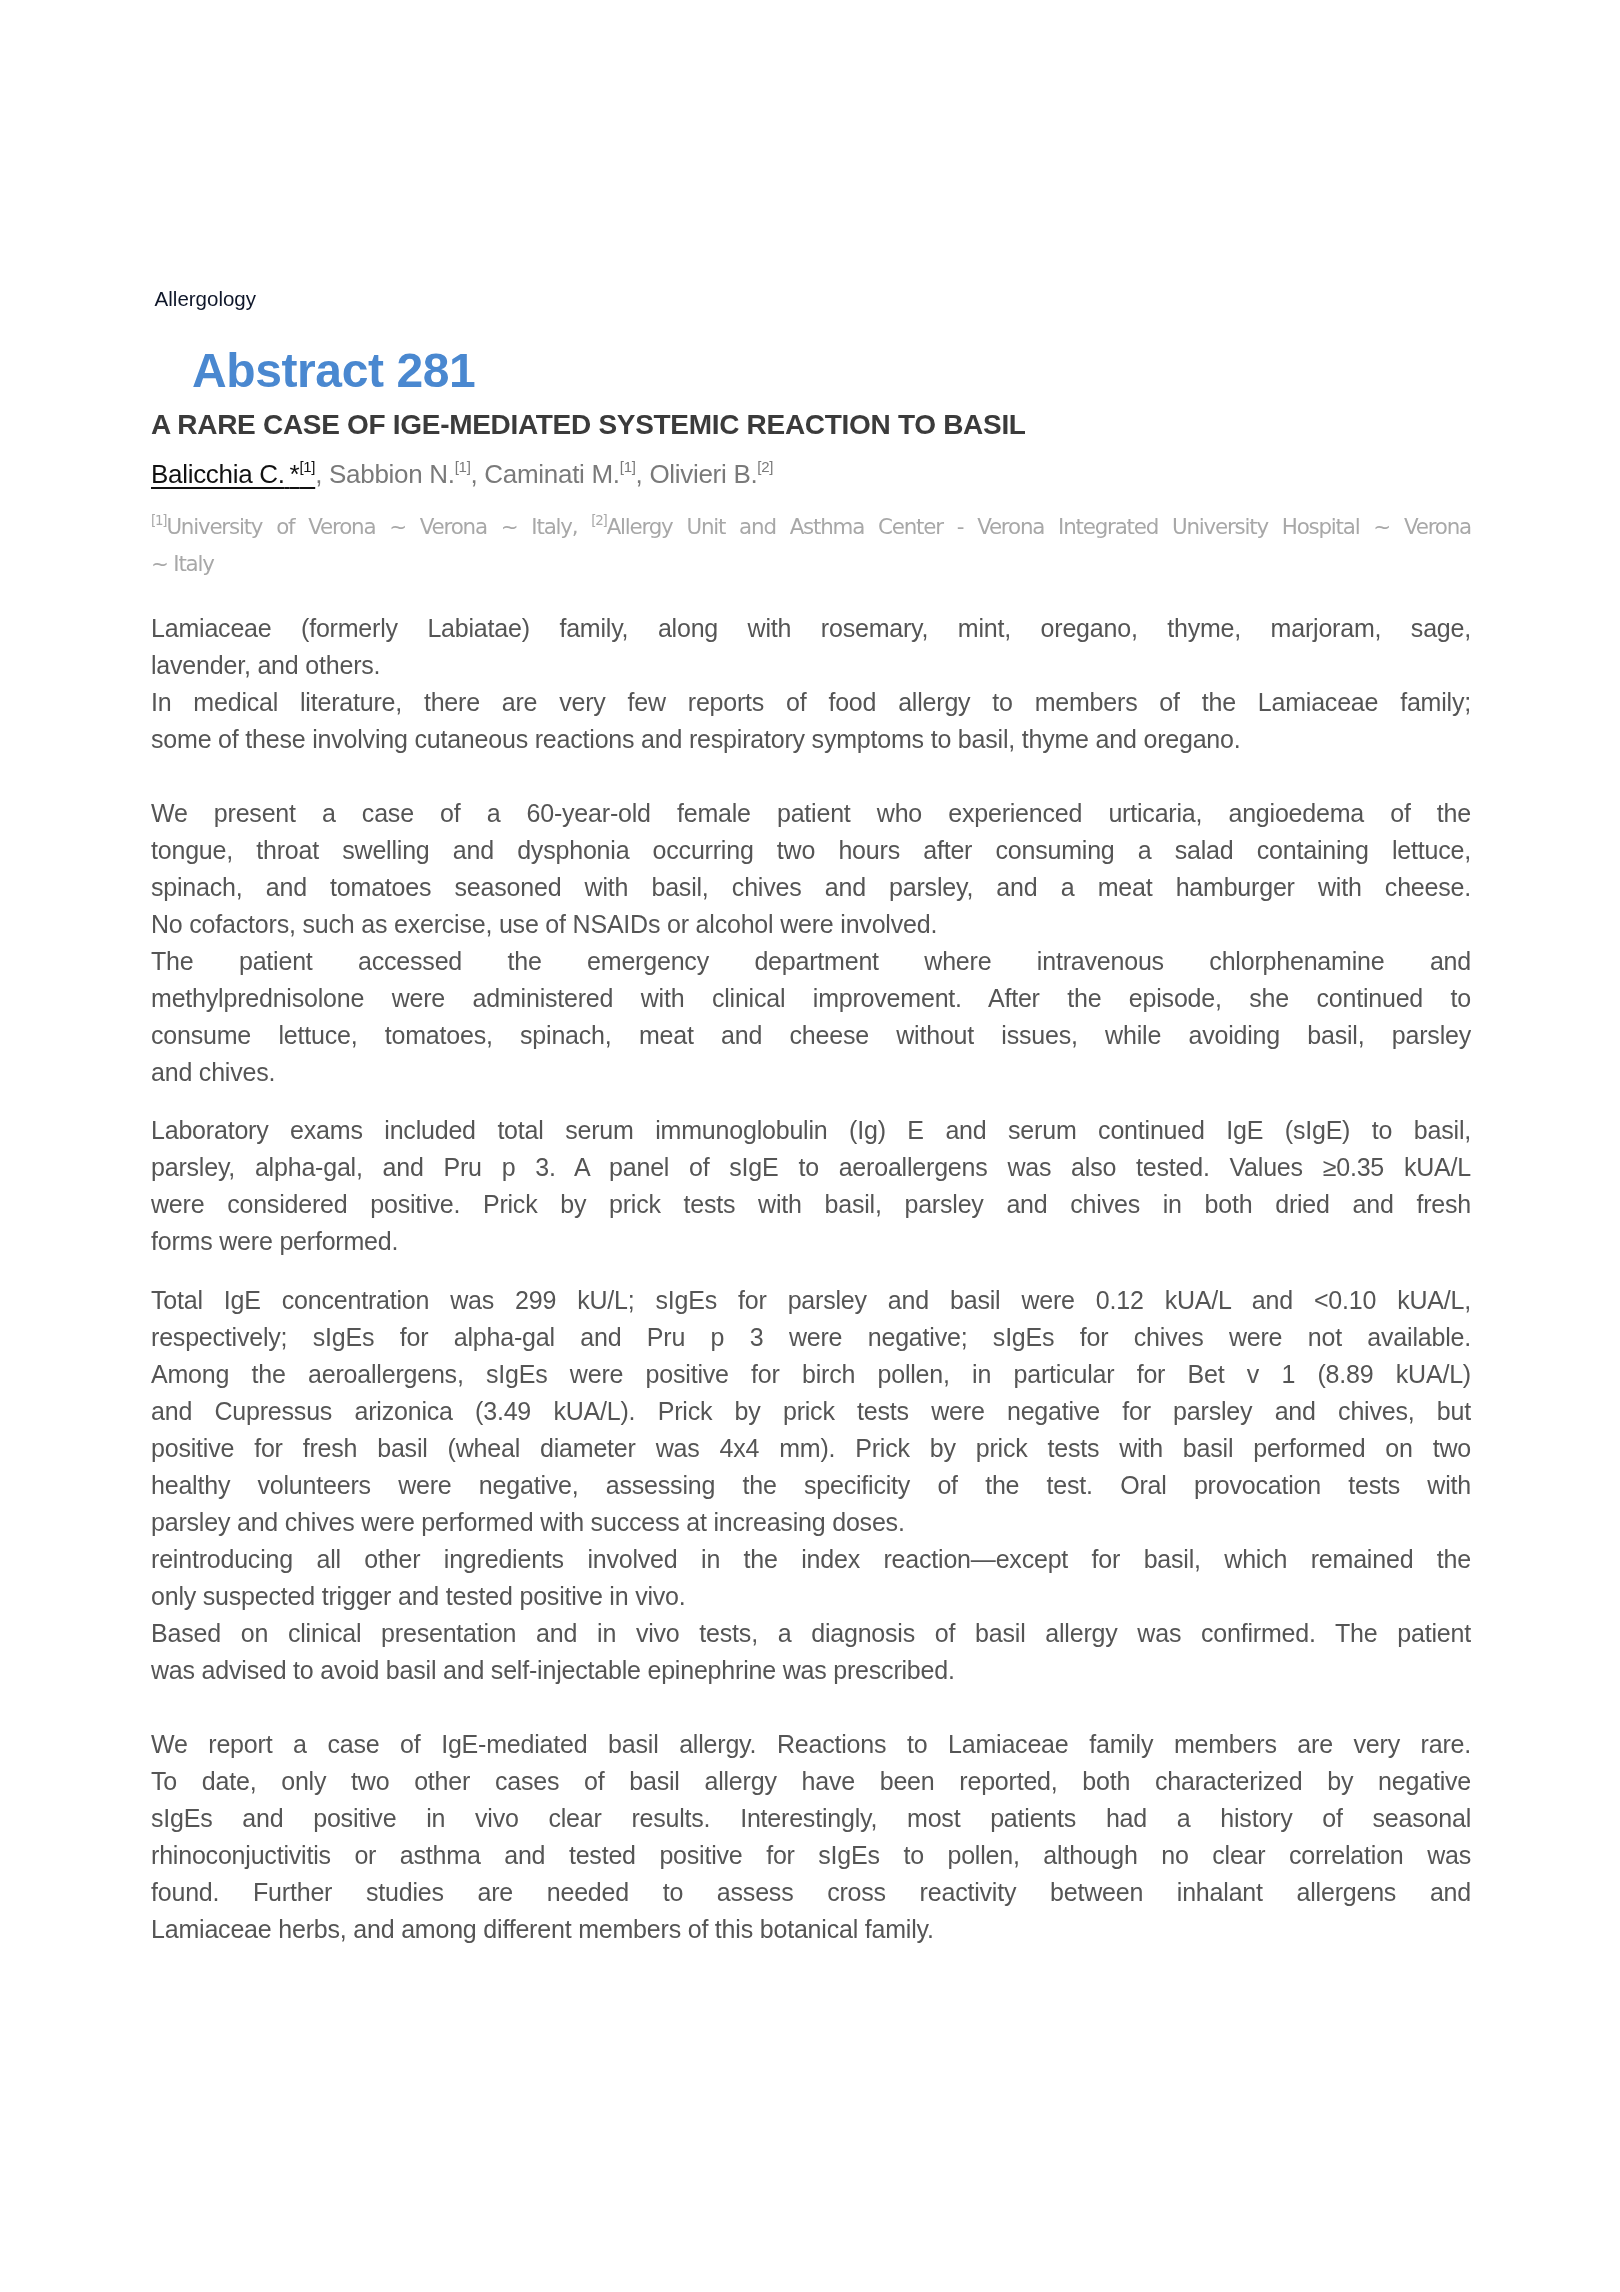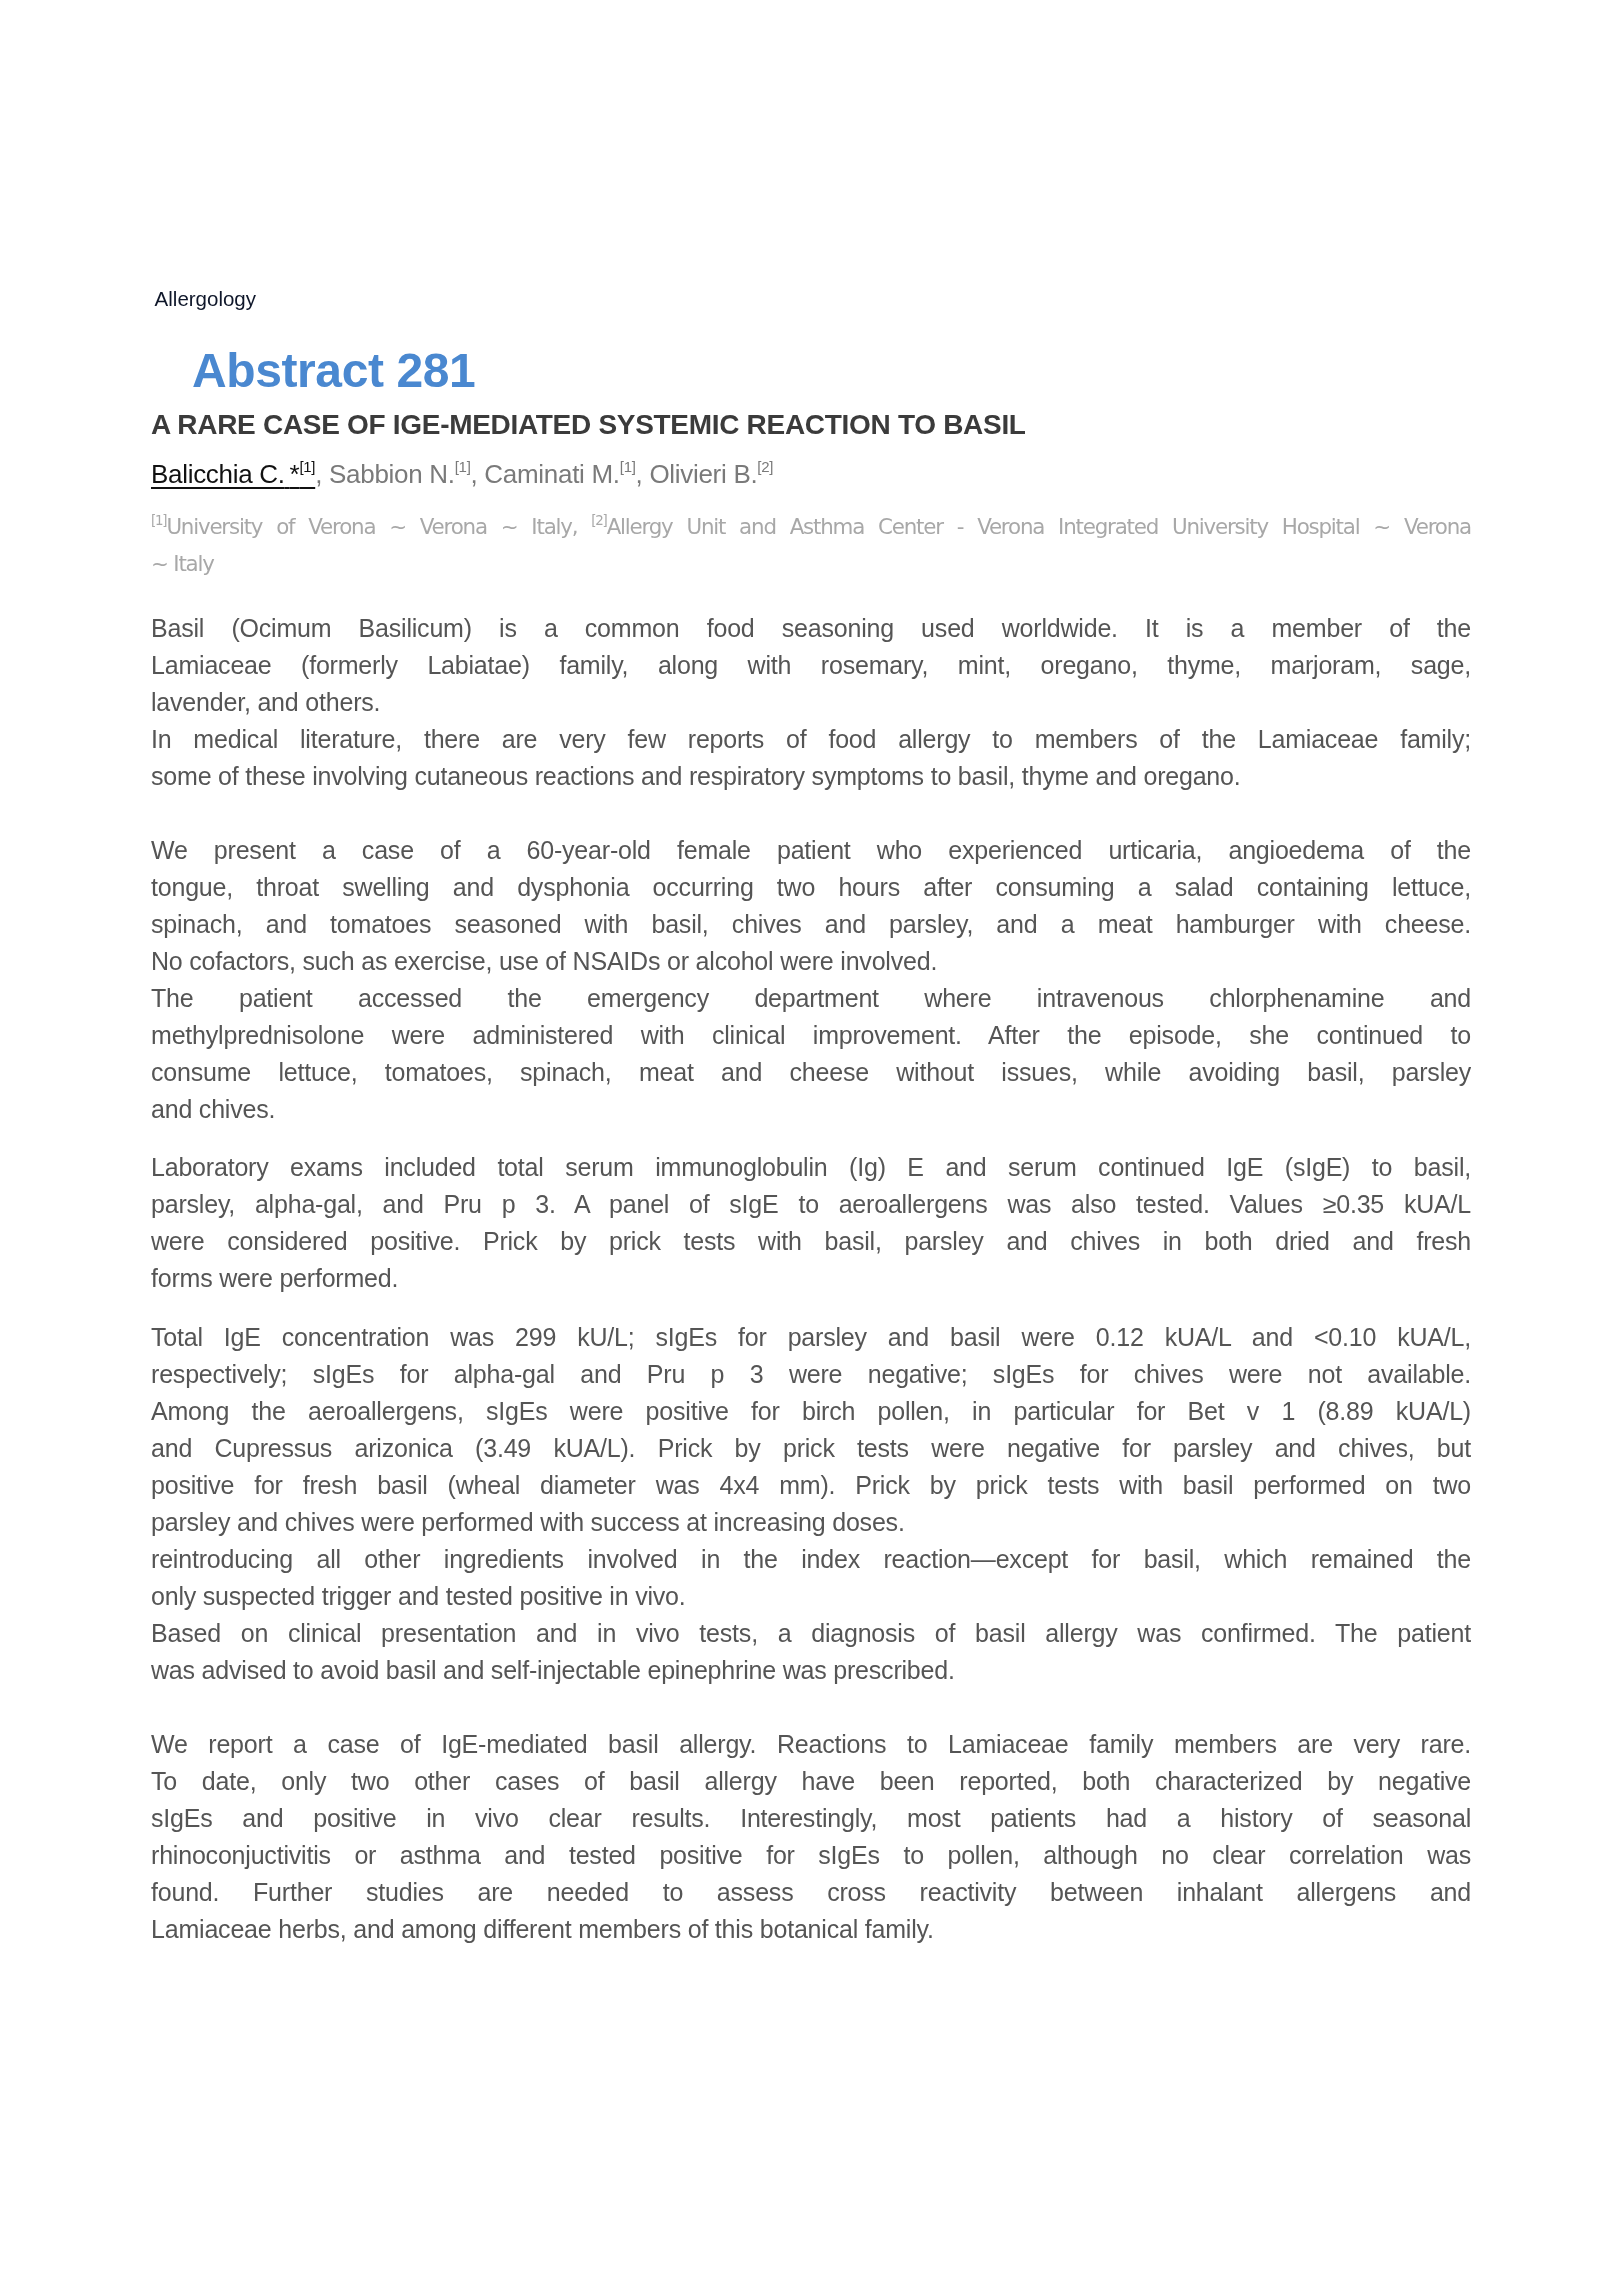--- a/index.html
+++ b/index.html
@@ -33,21 +33,20 @@
 
   <div class="authors"><span class="presenter"><span>Balicchia C.</span> <span>*</span><sup>[1]</sup></span>, <span>Sabbion N.</span><sup>[1]</sup>, <span>Caminati M.</span><sup>[1]</sup>, <span>Olivieri B.</span><sup>[2]</sup></div>
 
   <div class="affil">
     <span class="line just"><sup>[1]</sup><span>University of Verona ~ Verona ~ Italy, </span><sup>[2]</sup><span>Allergy Unit and Asthma Center - Verona Integrated University Hospital ~ Verona</span></span>
     <span class="line">~ Italy</span>
   </div>
 
   <div class="body">
     <div class="para">
-        <span class="line just">Basil (Ocimum Basilicum) is a common food seasoning used worldwide. It is a member of the</span>
         <span class="line just">Lamiaceae (formerly Labiatae) family, along with rosemary, mint, oregano, thyme, marjoram, sage,</span>
         <span class="line last">lavender, and others.</span>
         <span class="line just">In medical literature, there are very few reports of food allergy to members of the Lamiaceae family;</span>
         <span class="line last">some of these involving cutaneous reactions and respiratory symptoms to basil, thyme and oregano.</span>
       </div>
     <div class="gap-blank"></div>
     <div class="para">
         <span class="line just">We present a case of a 60-year-old female patient who experienced urticaria, angioedema of the</span>
         <span class="line just">tongue, throat swelling and dysphonia occurring two hours after consuming a salad containing lettuce,</span>
         <span class="line just">spinach, and tomatoes seasoned with basil, chives and parsley, and a meat hamburger with cheese.</span>
@@ -64,20 +63,21 @@
         <span class="line just">were considered positive. Prick by prick tests with basil, parsley and chives in both dried and fresh</span>
         <span class="line last">forms were performed.</span>
       </div>
     <div class="gap-small"></div>
     <div class="para">
         <span class="line just">Total IgE concentration was 299 kU/L; sIgEs for parsley and basil were 0.12 kUA/L and &lt;0.10 kUA/L,</span>
         <span class="line just">respectively; sIgEs for alpha-gal and Pru p 3 were negative; sIgEs for chives were not available.</span>
         <span class="line just">Among the aeroallergens, sIgEs were positive for birch pollen, in particular for Bet v 1 (8.89 kUA/L)</span>
         <span class="line just">and Cupressus arizonica (3.49 kUA/L). Prick by prick tests were negative for parsley and chives, but</span>
         <span class="line just">positive for fresh basil (wheal diameter was 4x4 mm). Prick by prick tests with basil performed on two</span>
+        <span class="line just">healthy volunteers were negative, assessing the specificity of the test. Oral provocation tests with</span>
         <span class="line last">parsley and chives were performed with success at increasing doses.</span>
         <span class="line just">reintroducing all other ingredients involved in the index reaction—except for basil, which remained the</span>
         <span class="line last">only suspected trigger and tested positive in vivo.</span>
         <span class="line just">Based on clinical presentation and in vivo tests, a diagnosis of basil allergy was confirmed. The patient</span>
         <span class="line last">was advised to avoid basil and self-injectable epinephrine was prescribed.</span>
       </div>
     <div class="gap-blank"></div>
     <div class="para">
         <span class="line just">We report a case of IgE-mediated basil allergy. Reactions to Lamiaceae family members are very rare.</span>
         <span class="line just">To date, only two other cases of basil allergy have been reported, both characterized by negative</span>

